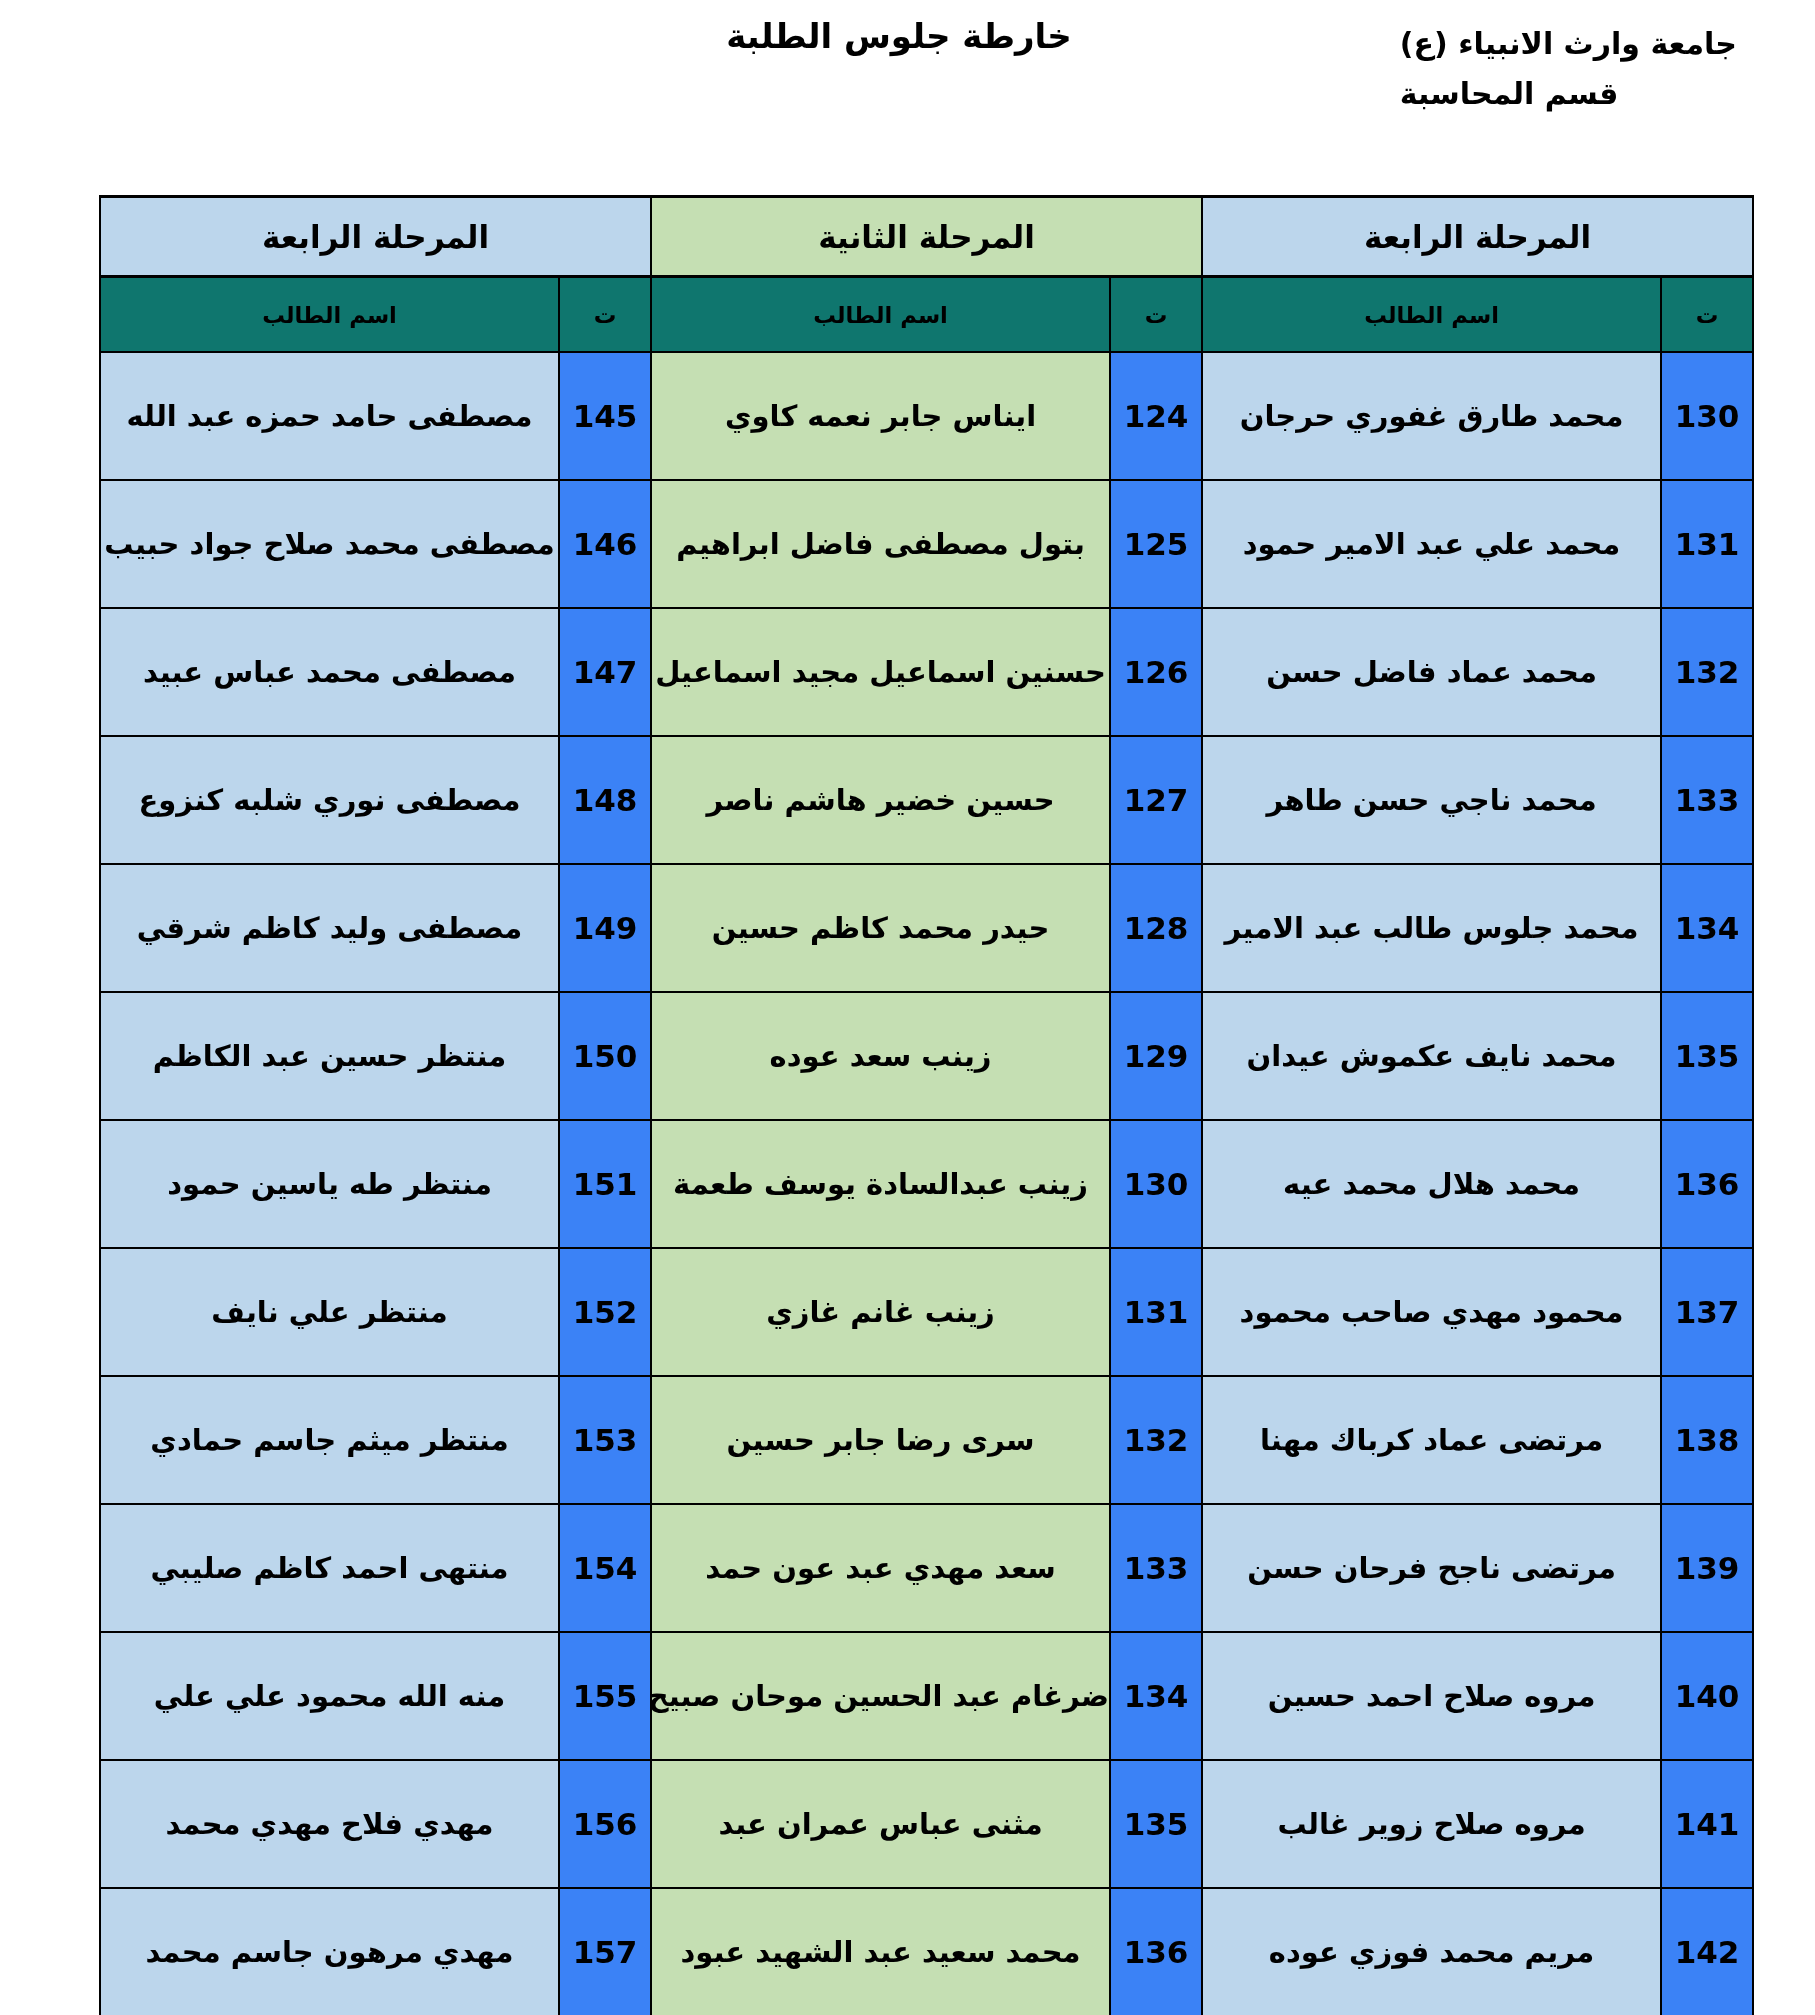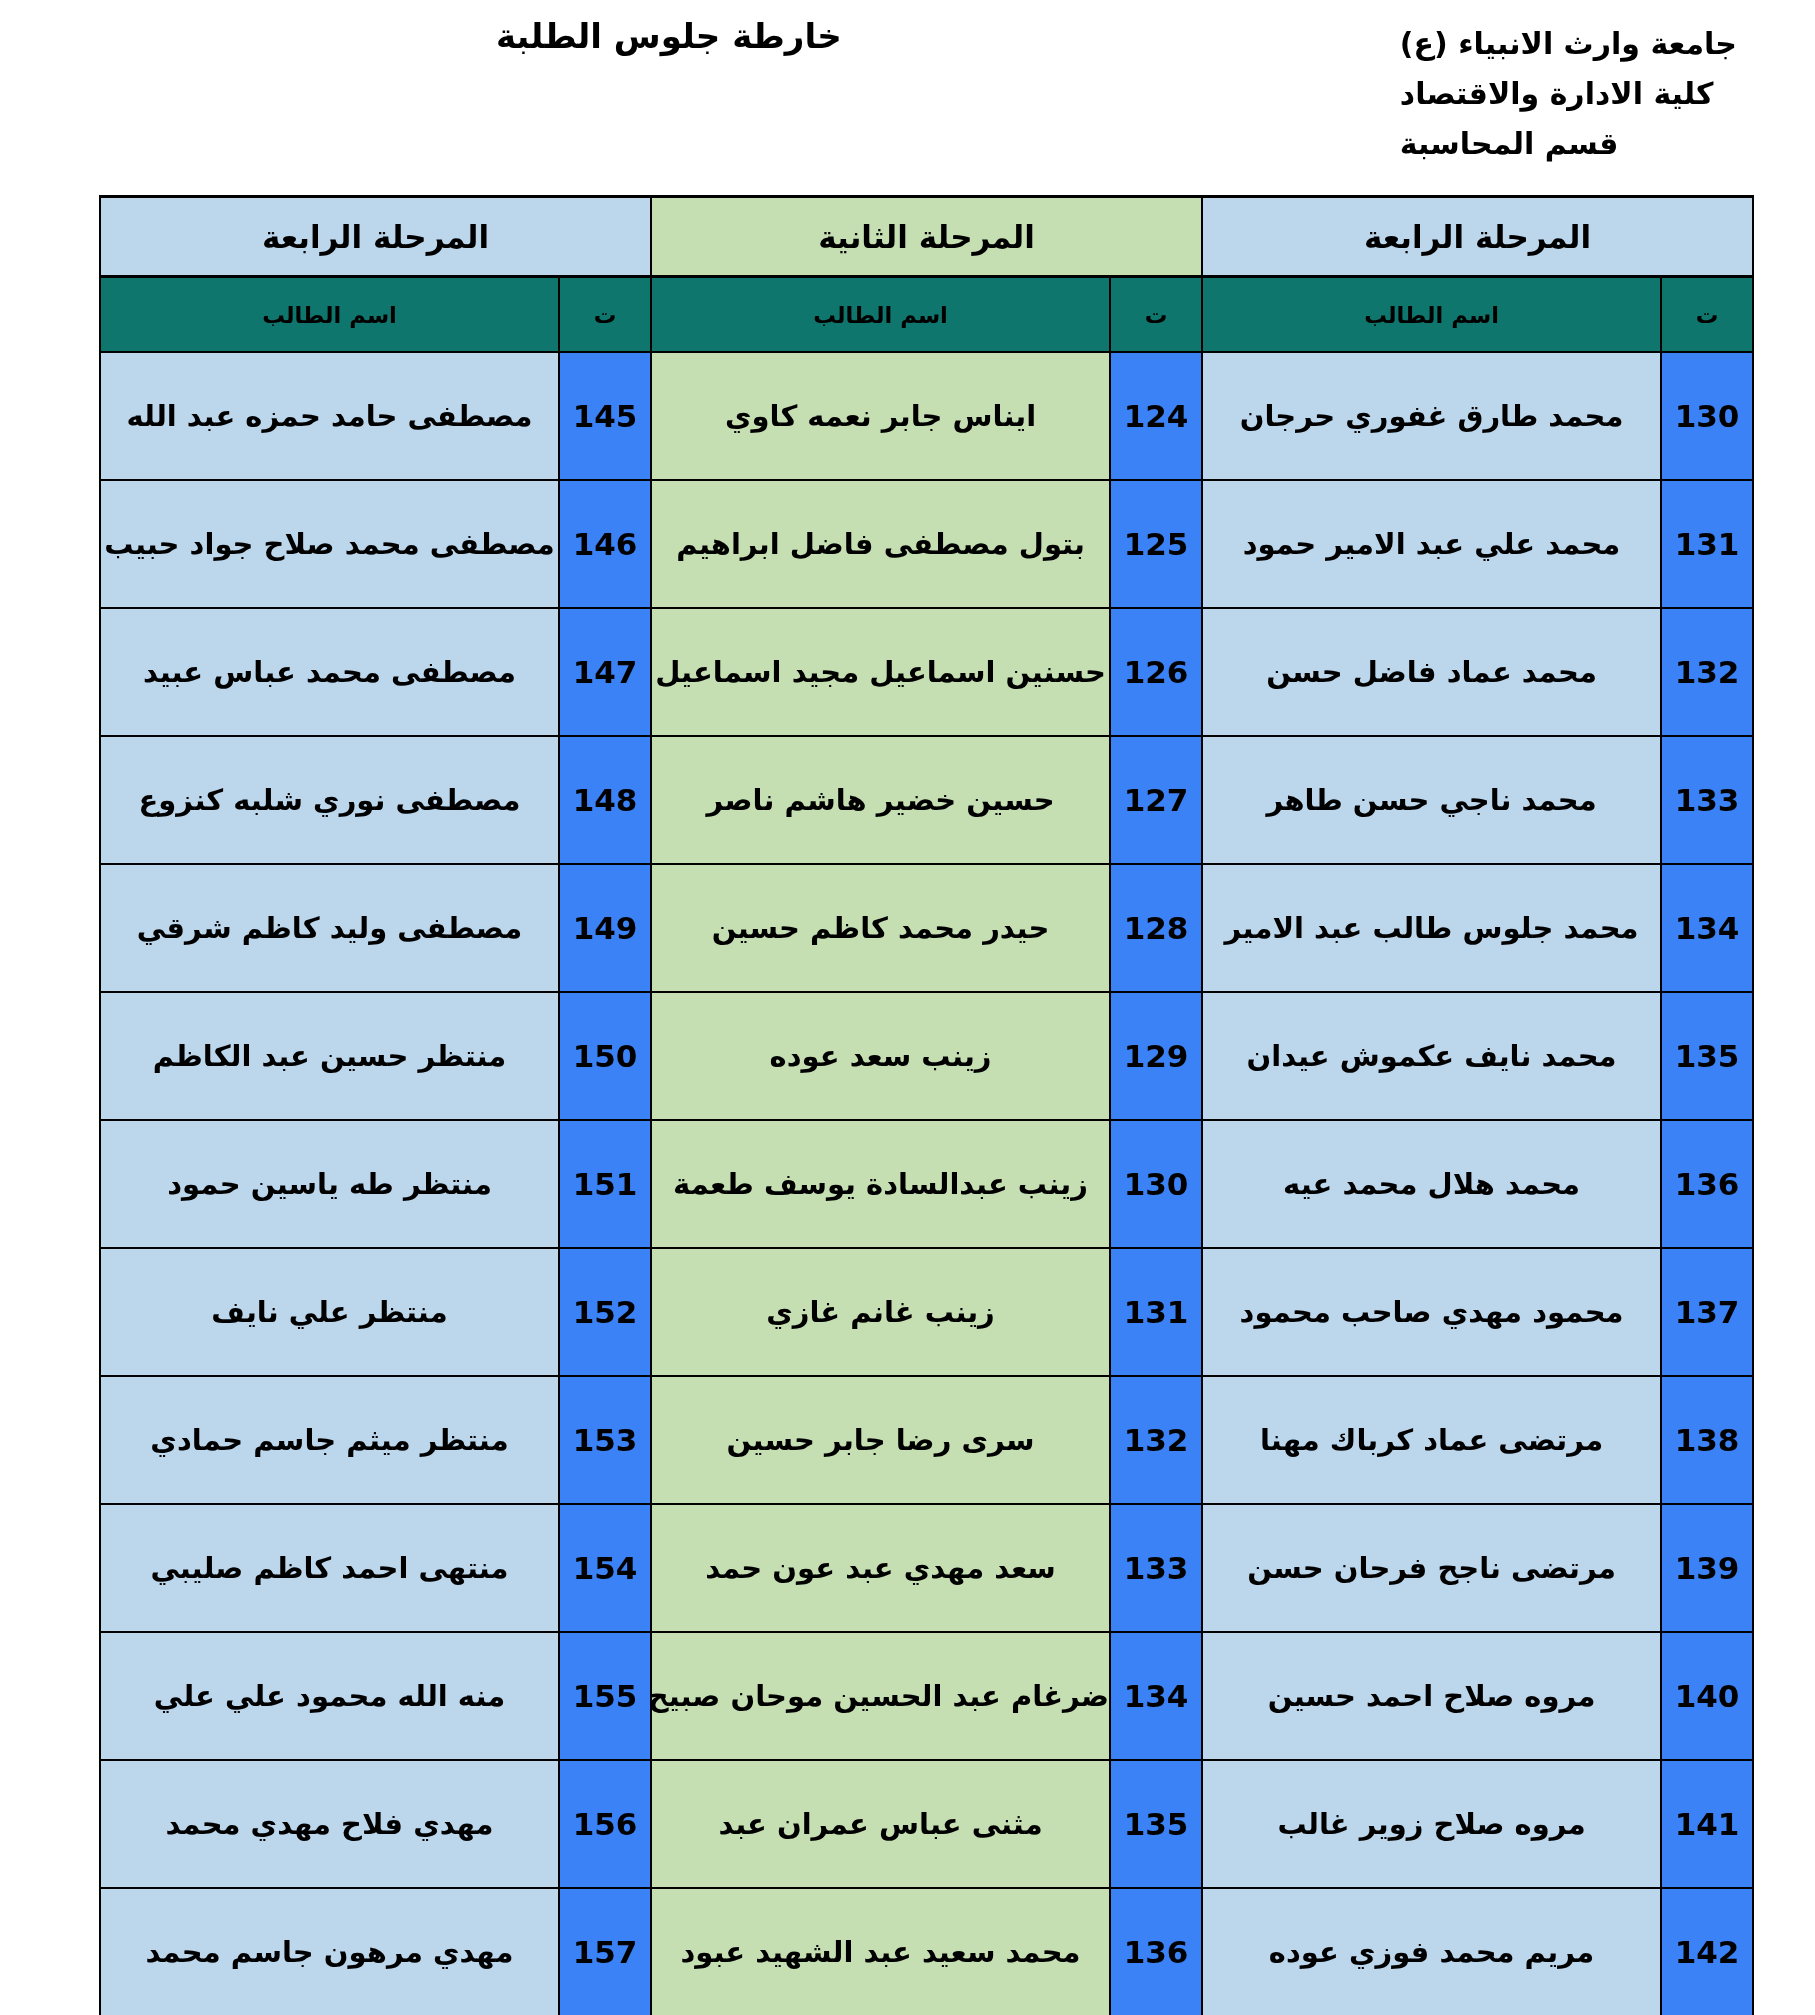--- a/index.html
+++ b/index.html
@@ -26,21 +26,21 @@
     font-weight: bold;
     font-size: 30px;
     line-height: 50px;
     white-space: nowrap;
   }
   .hdr-title {
     position: absolute;
     top: 7.3px;
     left: 496px;
     width: 806px;
-    text-align: left;
+    text-align: center;
     direction: rtl;
     font-weight: bold;
     font-size: 34px;
     line-height: 58px;
     white-space: nowrap;
   }
 
   
   table.seating {
     position: absolute;
@@ -88,21 +88,20 @@
     font-weight: bold;
   }
   .bg-blue  { background: var(--blue,  #BCD6EC); }
   .bg-green { background: var(--green, #C5DFB3); }
 </style>
 </head>
 <body>
 
 <div class="hdr-university" dir="rtl">
   <div>جامعة وارث الانبياء (ع)</div>
-  <div>كلية الادارة والاقتصاد</div>
   <div>قسم المحاسبة</div>
 </div>
 
 <div class="hdr-title" dir="rtl">
   <div>خارطة جلوس الطلبة</div>
 </div>
 
 <table class="seating" dir="rtl">
   <colgroup>
     <col class="col-num">

